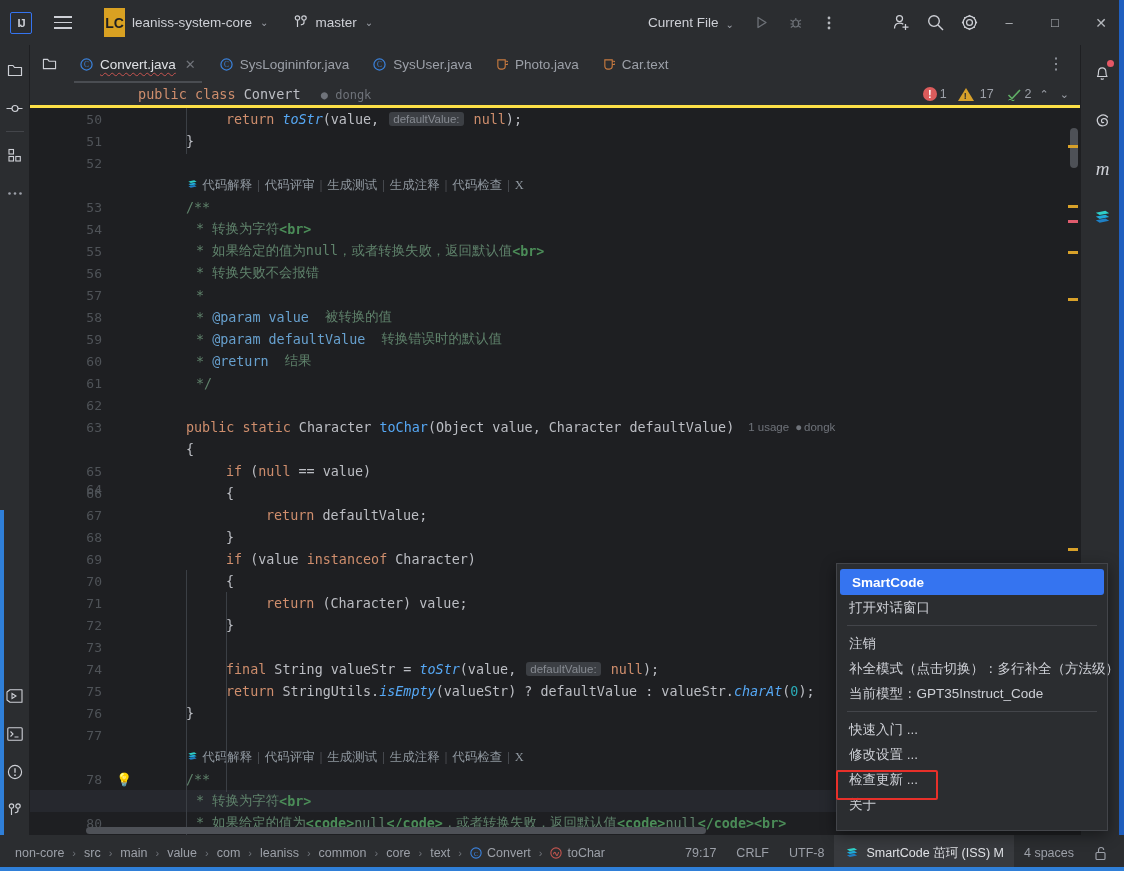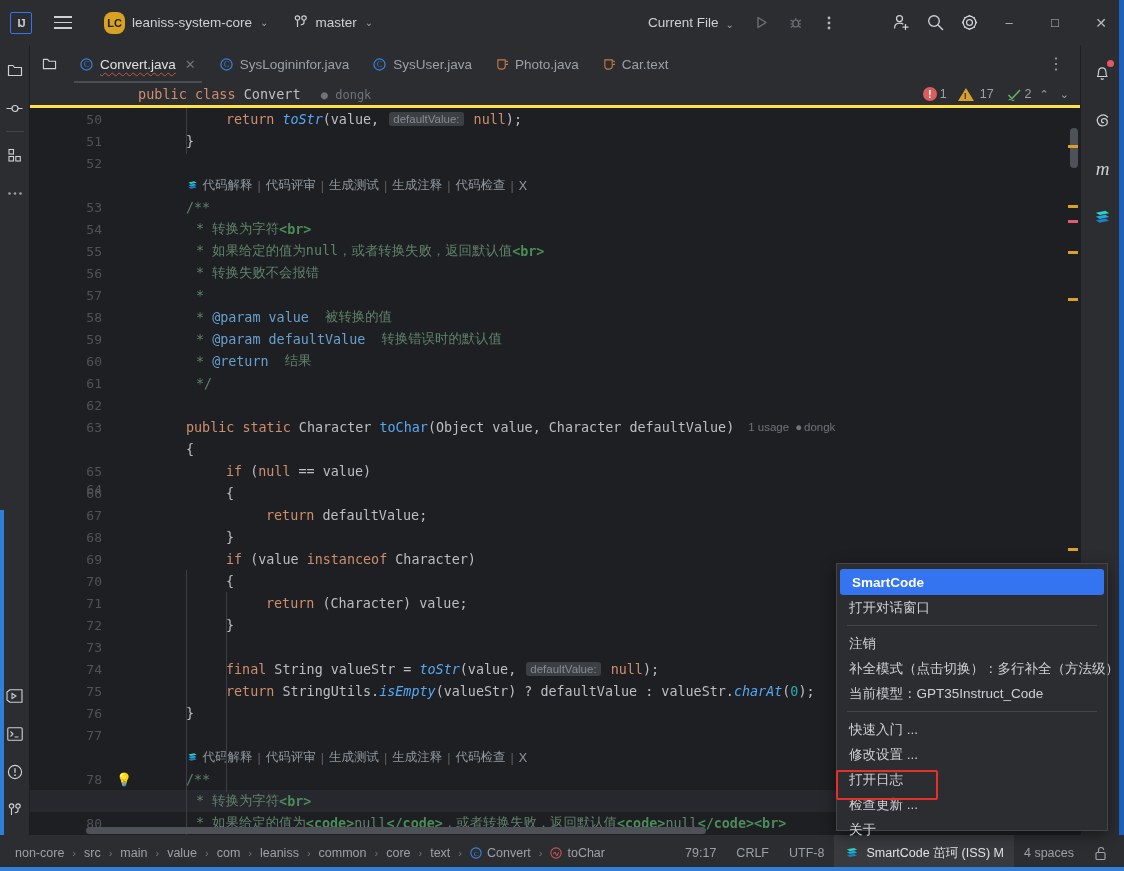--- a/index.html
+++ b/index.html
@@ -22,22 +22,22 @@
     display: flex; align-items: center; justify-content: center;
     font-size: 11px; color: #ced0d6; font-weight: bold; letter-spacing: -1px;
   }
   .tb-burger { width: 30px; margin-left: 16px; display:flex; flex-direction:column; gap:4px; align-items:center;}
   .tb-burger i { display:block; width: 18px; height: 1.6px; background: #ced0d6; }
   .proj-chip {
     display: flex; align-items: center; gap: 7px; margin-left: 20px;
     padding: 4px 6px; border-radius: 4px; cursor: default;
   }
   .proj-badge {
-    width: 21px; height: 22px; border-radius: 8px; background: #d9a122;
-    color: #1e1f22; font-size: 11px; font-weight: bold;
+    width: 21px; height: 29px; border-radius: 0; background: #d9a122;
+    color: #1e1f22; font-size: 14px; font-weight: bold;
     display: flex; align-items: center; justify-content: center;
   }
   .proj-name { color: #ced0d6; font-size: 13.5px; }
   .chev { color: #9ca0a8; font-size: 10px; margin-left: 1px; }
   .branch-chip { display: flex; align-items: center; gap: 7px; margin-left: 20px; }
   .branch-name { color: #ced0d6; font-size: 13.5px; }
   .tb-right { margin-left: auto; display: flex; align-items: center; height: 45px; }
   .runcfg { color: #ced0d6; font-size: 13.5px; display:flex; align-items:flex-end; gap:6px; }
   .tb-ico { width: 34px; height: 45px; display: flex; align-items: center; justify-content: center; }
   .winbtn { width: 46px; height: 45px; display: flex; align-items: center; justify-content: center; }
@@ -143,21 +143,21 @@
   .hint {
     background: #3c3f44; color: #868a91; font-size: 11.5px; border-radius: 3px;
     padding: 1px 4px; margin: 0 2px; font-family: "Liberation Sans", sans-serif;
   }
   .usage { color: #6f737a; font-size: 11.5px; font-family: "Liberation Sans", sans-serif; margin-left: 14px; }
   .author-inline { color: #6f737a; font-size: 11.5px; font-family: "Liberation Sans", sans-serif; margin-left: 6px; }
 
   
   .aibar {
     position: absolute; display: flex; align-items: center; gap: 0;
-    font-family: Liberation Sans, sans-serif; font-size: 12.5px; color: #9098a0;
+    font-family: Liberation Serif, serif; font-size: 12.5px; color: #9098a0;
   }
   .aibar .sep { color: #5c6066; margin: 0 5px; }
   .aibar .act { color: #9098a0; }
 
   
   .stripe { position: absolute; right: 0; top: 0; width: 14px; height: 727px; background: #1e1f22; }
   .stripe-mark { position: absolute; right: 2px; width: 10px; height: 3px; }
   .vthumb { position: absolute; right: 2px; width: 8px; border-radius: 4px; background: #4e5157; }
   .hscroll { position: absolute; left: 0; bottom: 0; width: 1050px; height: 9px; background: transparent; }
   .hthumb { position: absolute; bottom: 1px; height: 7px; border-radius: 4px; background: #4e5157; }
@@ -633,21 +633,20 @@
     <div class="pm-item header">SmartCode</div>
     <div id="popup-body">
         <div class="pm-item">打开对话窗口</div>
         <div class="pm-sep"></div>
         <div class="pm-item">注销</div>
         <div class="pm-item">补全模式（点击切换）：多行补全（方法级）</div>
         <div class="pm-item">当前模型：GPT35Instruct_Code</div>
         <div class="pm-sep"></div>
         <div class="pm-item">快速入门 ...</div>
         <div class="pm-item">修改设置 ...</div>
-        <div class="pm-item">打开日志</div>
         <div class="pm-item">检查更新 ...</div>
         <div class="pm-item">关于</div>
       </div>
   </div>
   <div class="pm-highlight"></div>
 
   <div class="statusbar">
     <div class="crumbs" id="crumbs">
         <span class="crumb crumb-ico">
           <span>non-core</span>

